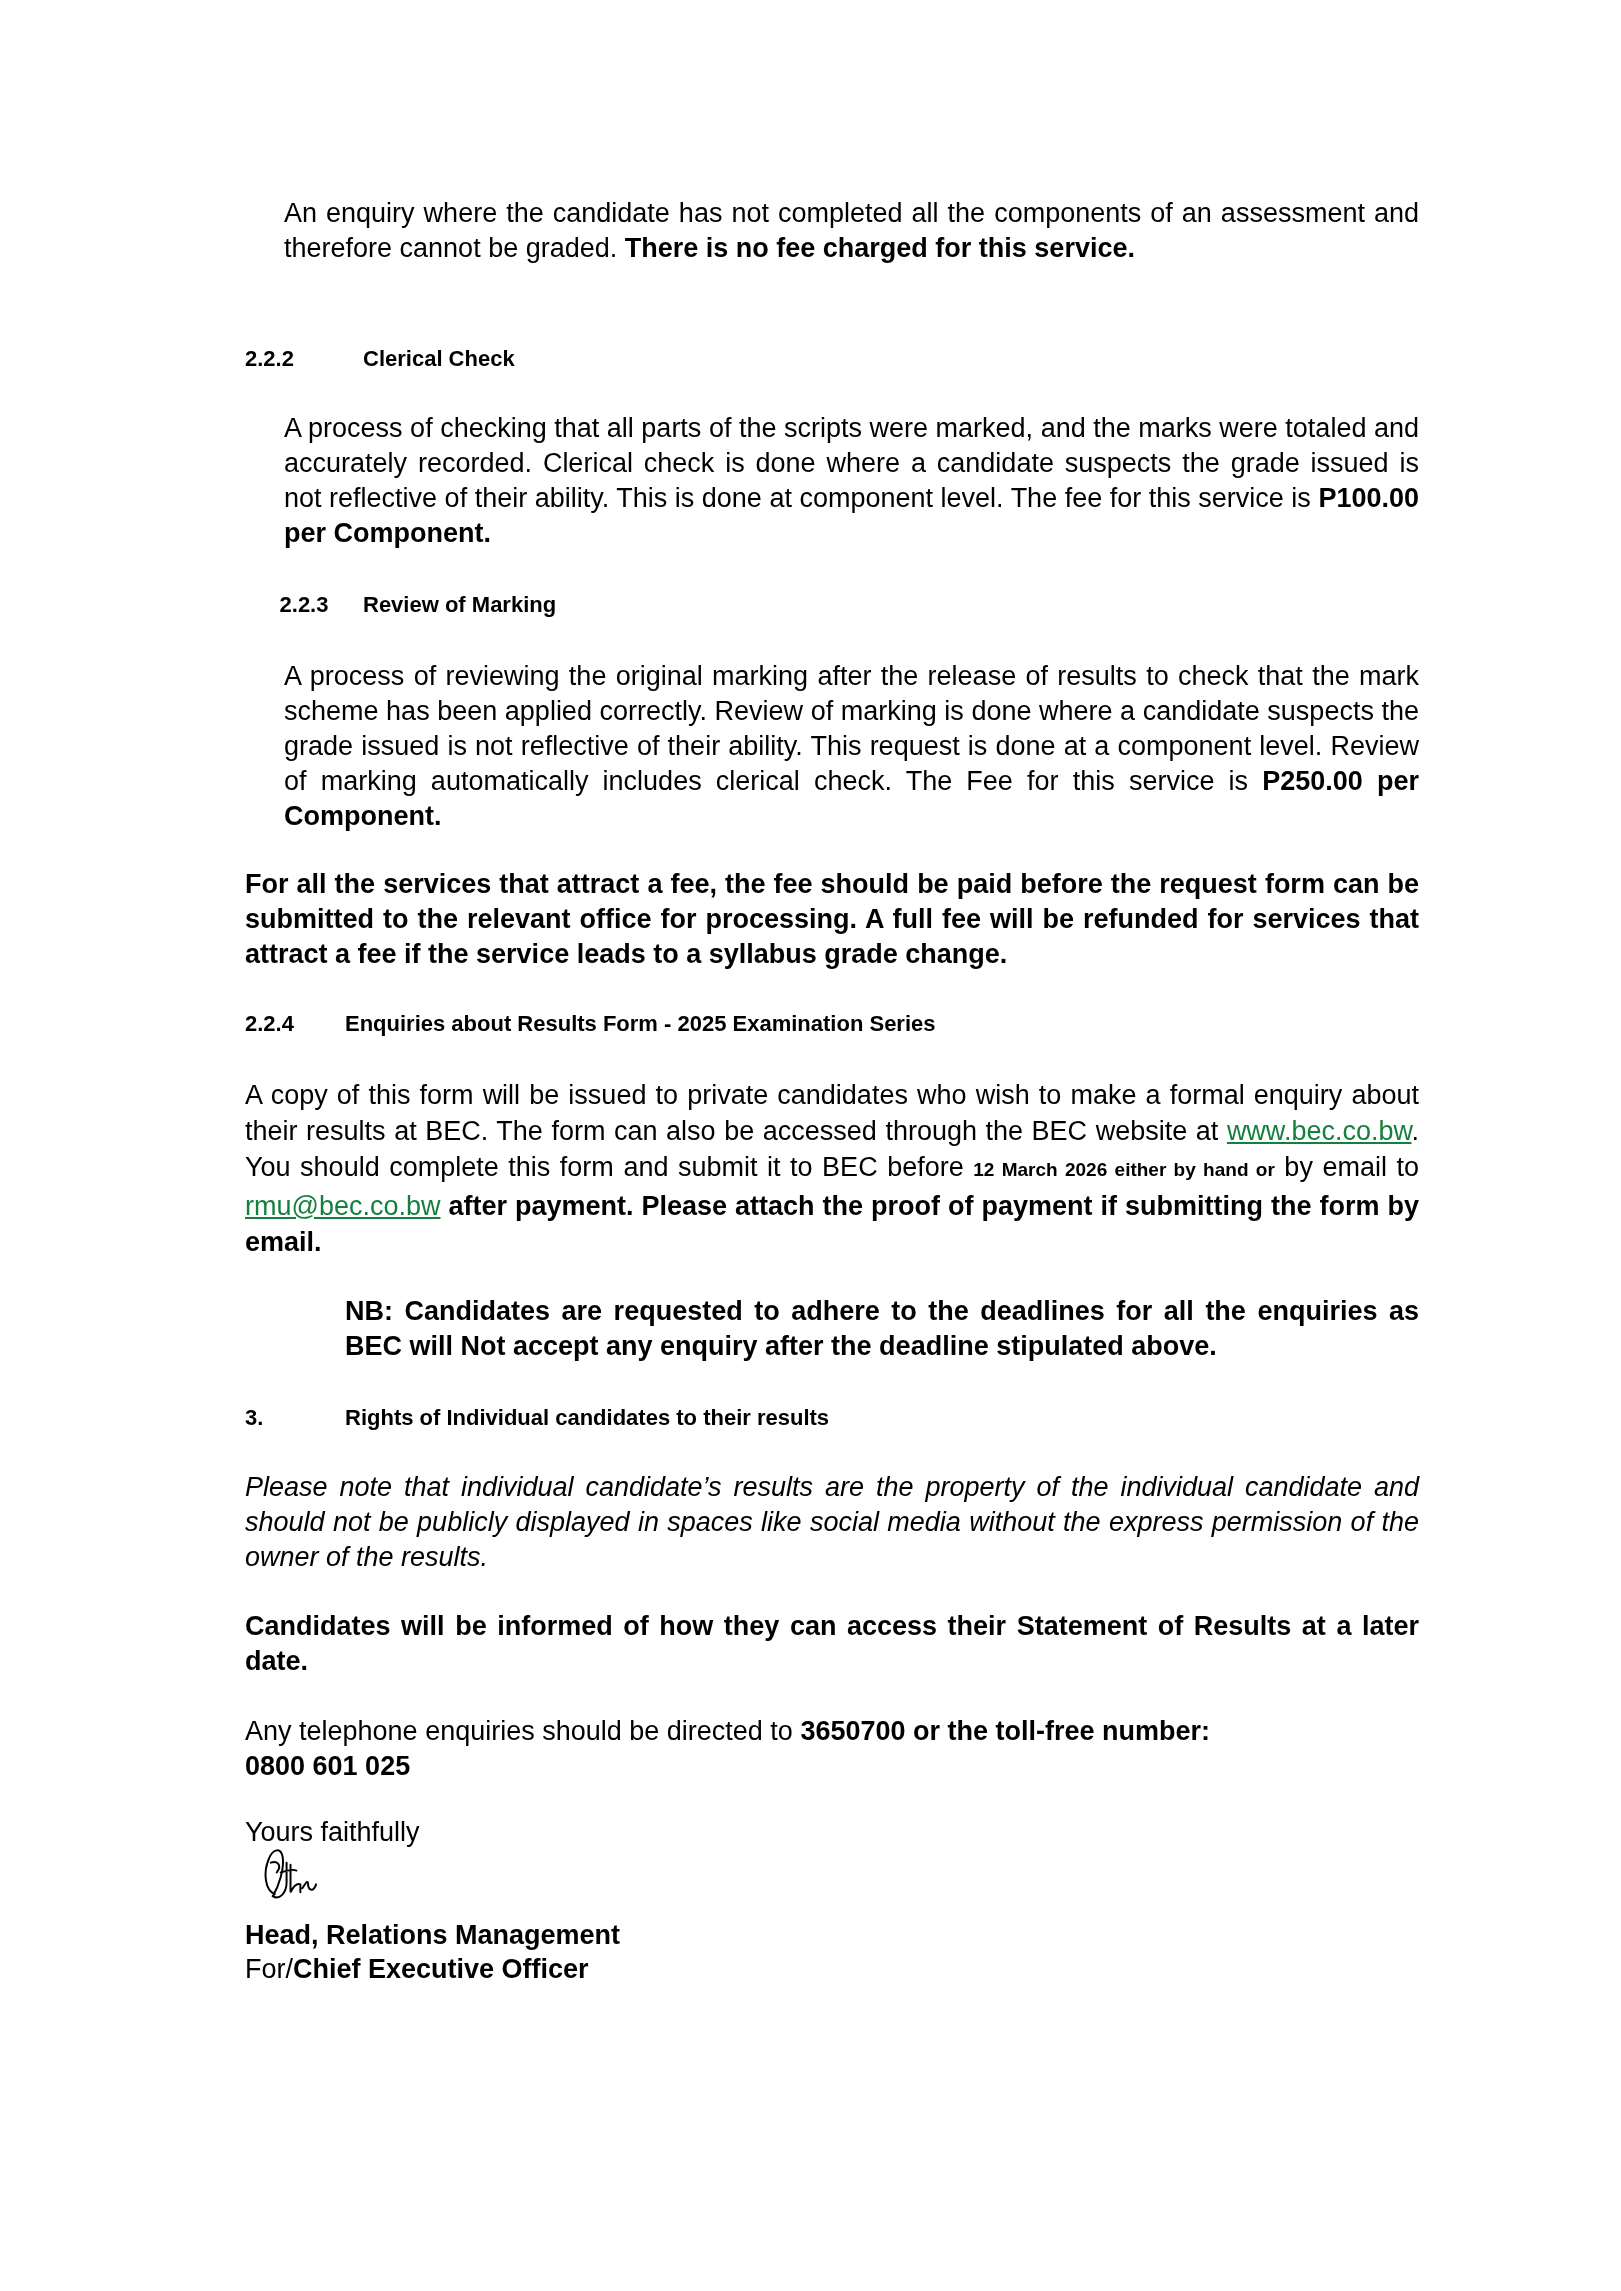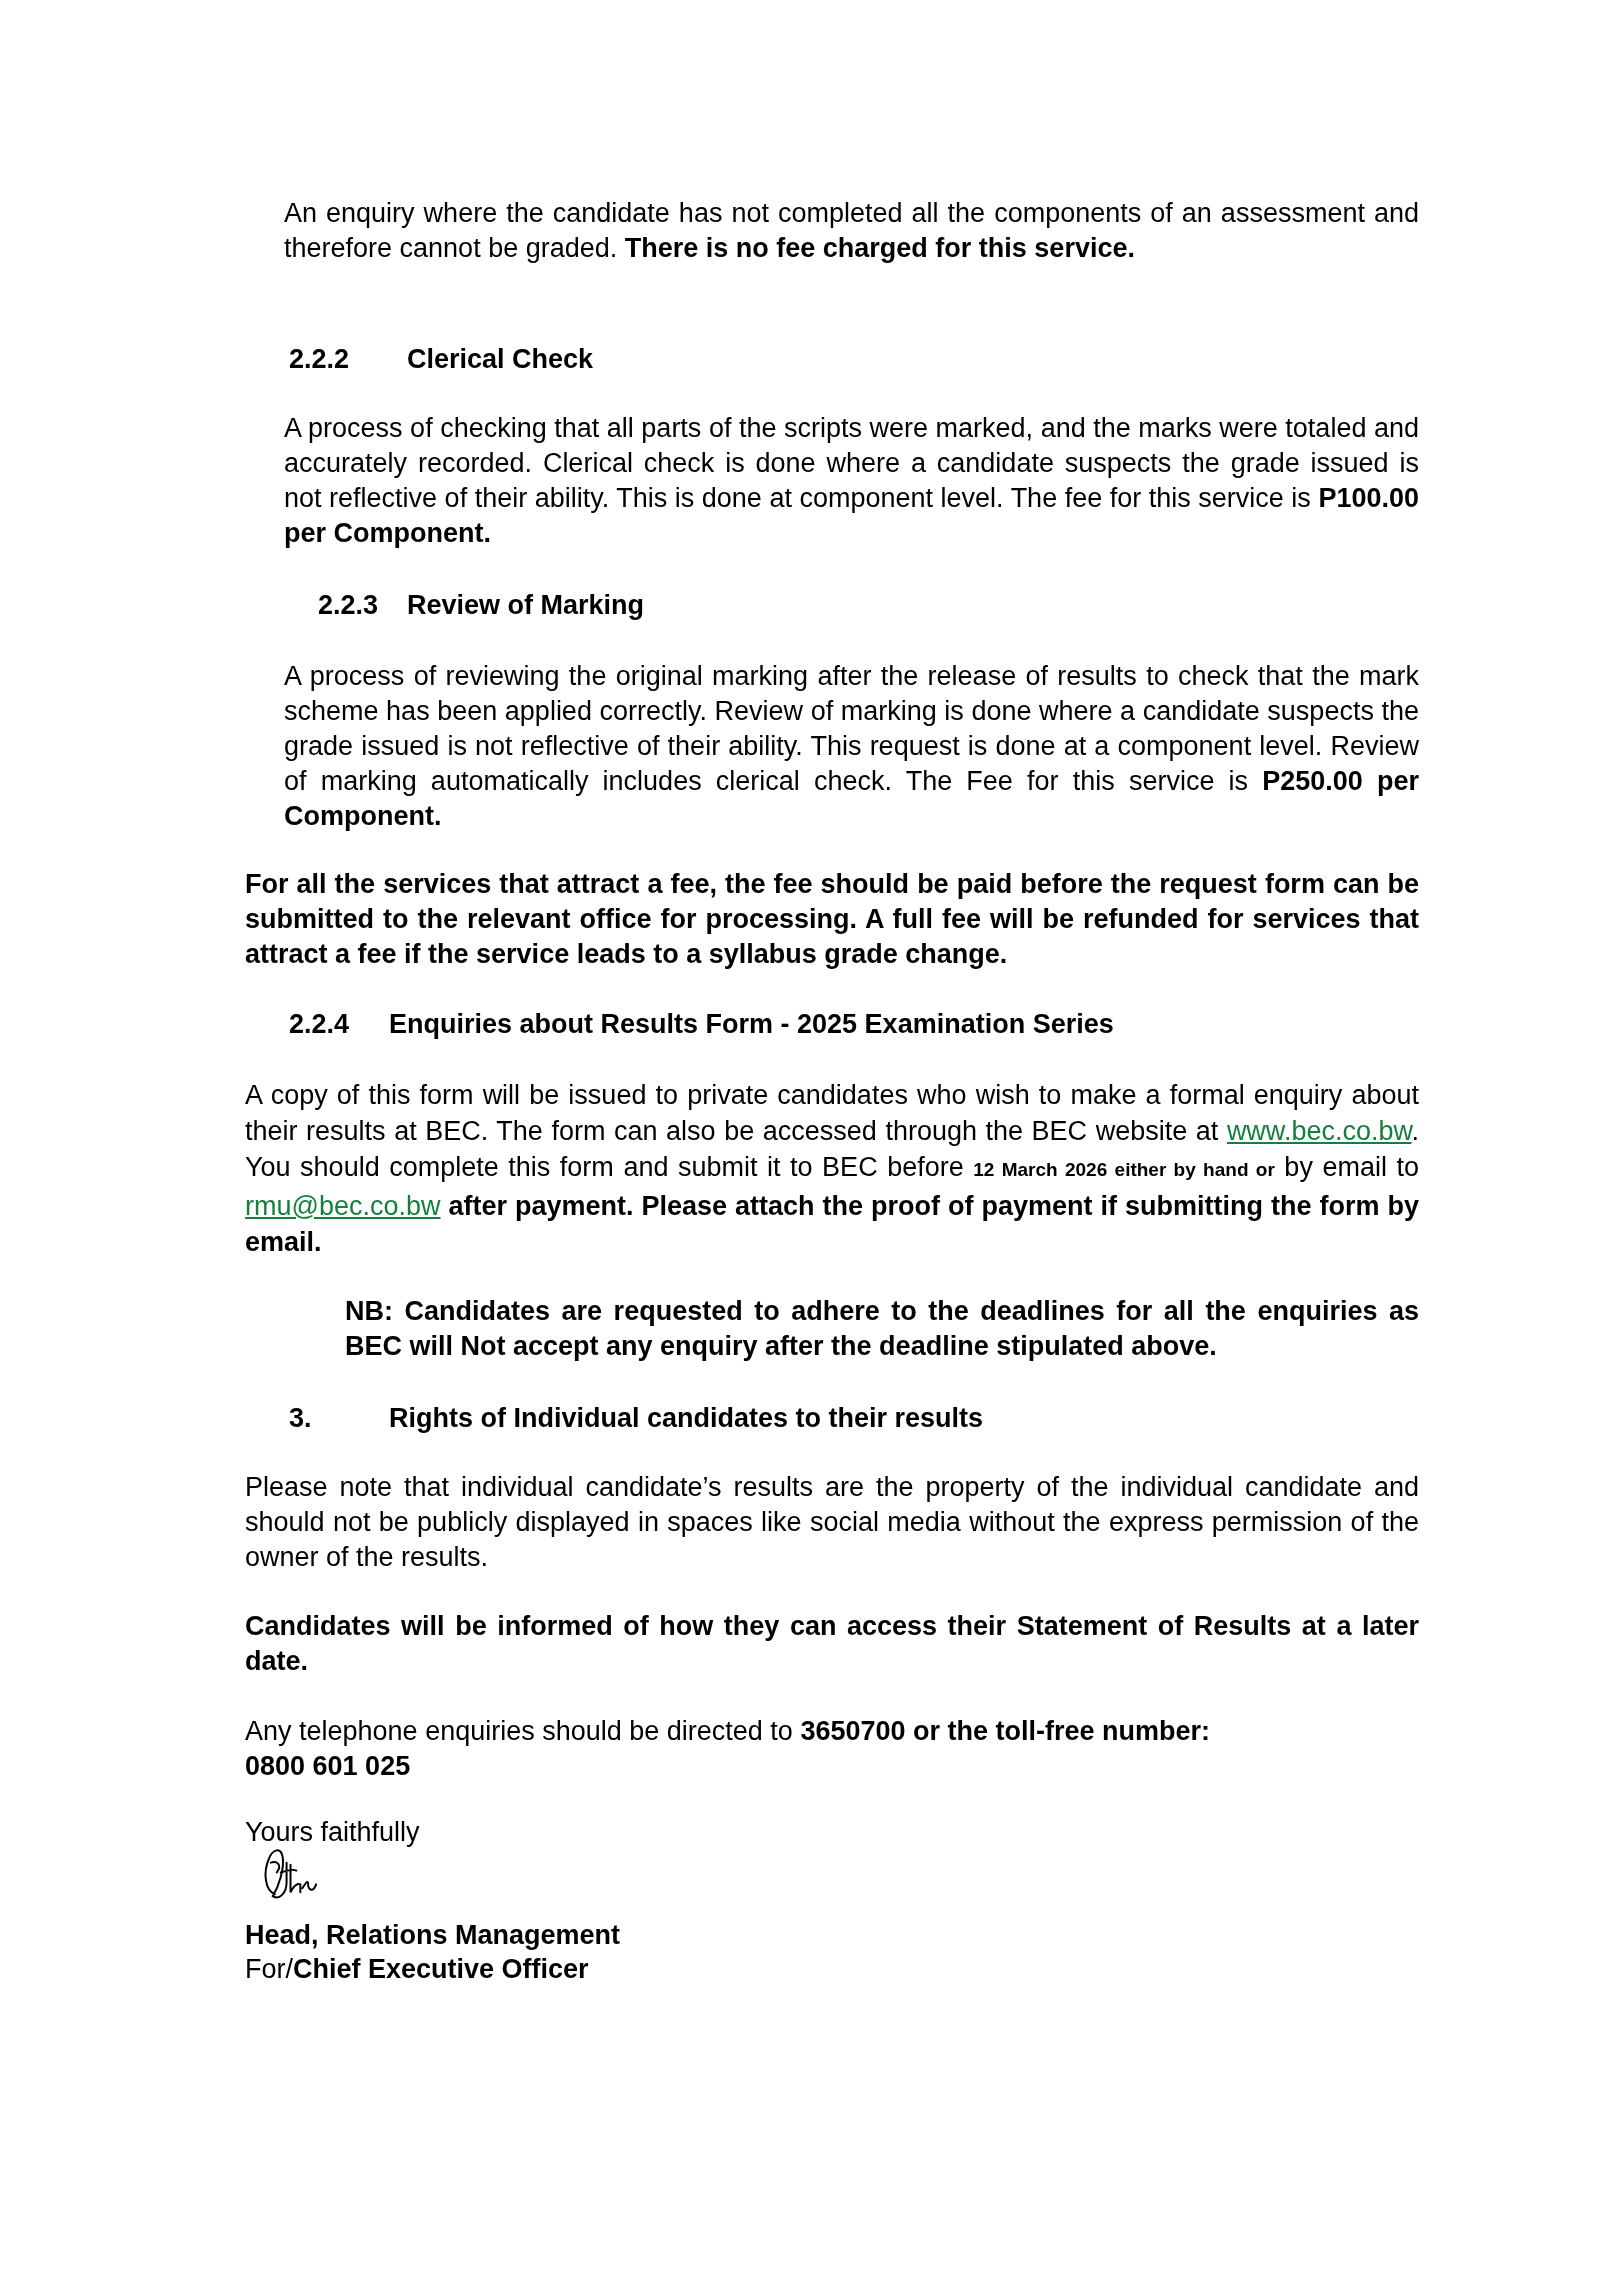--- a/index.html
+++ b/index.html
@@ -5,21 +5,21 @@
     html, body { margin: 0; padding: 0; background: #ffffff; }
     body { width: 1621px; height: 2292px; position: relative; overflow: hidden;
            font-family: "Liberation Sans", sans-serif; color: #000; }
     .page { position: absolute; left: 0; top: 0; width: 1295px; height: 2292px; }
     .blk { position: absolute; font-size: 27px; line-height: 35px; }
     .just { text-align: justify; text-align-last: left; }
     .ind { left: 284px; width: 1135px; }
     .full { left: 245px; width: 1174px; }
     .b { font-weight: bold; }
     .big { font-size: 19px; }
-    .heading { position: absolute; left: 245px; font-size: 27px; line-height: 34px; font-weight: bold; white-space: nowrap; margin-left: 44px; }
+    .heading { position: absolute; left: 245px; font-size: 22px; line-height: 34px; font-weight: bold; white-space: nowrap; }
     .heading .num { display: inline-block; }
     a.link { color: #15803d; text-decoration: underline; }
     .sig { position: absolute; left: 257px; top: 1843px; width: 69px; height: 61px; }
   </style>
 </head>
 <body>
 
 <div class="page">
 
   <div class="blk just ind" style="top:196px;">
@@ -54,21 +54,21 @@
     <span class="b big">12 March 2026 either by hand or</span>
     <span>by email to</span>
     <a class="link">rmu@bec.co.bw</a>
     <span class="b">after payment. Please attach the proof of payment if submitting the form by email.</span>
   </div>
   <div class="blk just b" style="top:1294px; left:345px; width:1074px;">NB: Candidates are requested to adhere to the deadlines for all the enquiries as BEC will Not accept any enquiry after the deadline stipulated above.</div>
 
   <div class="heading" style="top:1401px;">
     <span class="num" style="width:100px;">3.</span><span>Rights of Individual candidates to their results</span>
   </div>
-  <div class="blk just full" style="top:1470px;">Please note that individual candidate’s results are the property of the individual candidate and should not be publicly displayed in spaces like social media without the express permission of the owner of the results.</div>
+  <div class="blk just full" style="top:1470px;font-style:italic;">Please note that individual candidate’s results are the property of the individual candidate and should not be publicly displayed in spaces like social media without the express permission of the owner of the results.</div>
   <div class="blk just full b" style="top:1609px;">Candidates will be informed of how they can access their Statement of Results at a later date.</div>
 
   <div class="blk full" style="top:1714px;">
     <span>Any telephone enquiries should be directed to</span>
     <span class="b">3650700 or the toll-free number:</span><br>
     <span class="b">0800 601 025</span>
   </div>
 
   <div class="blk full" style="top:1815px;">Yours faithfully</div>
 

